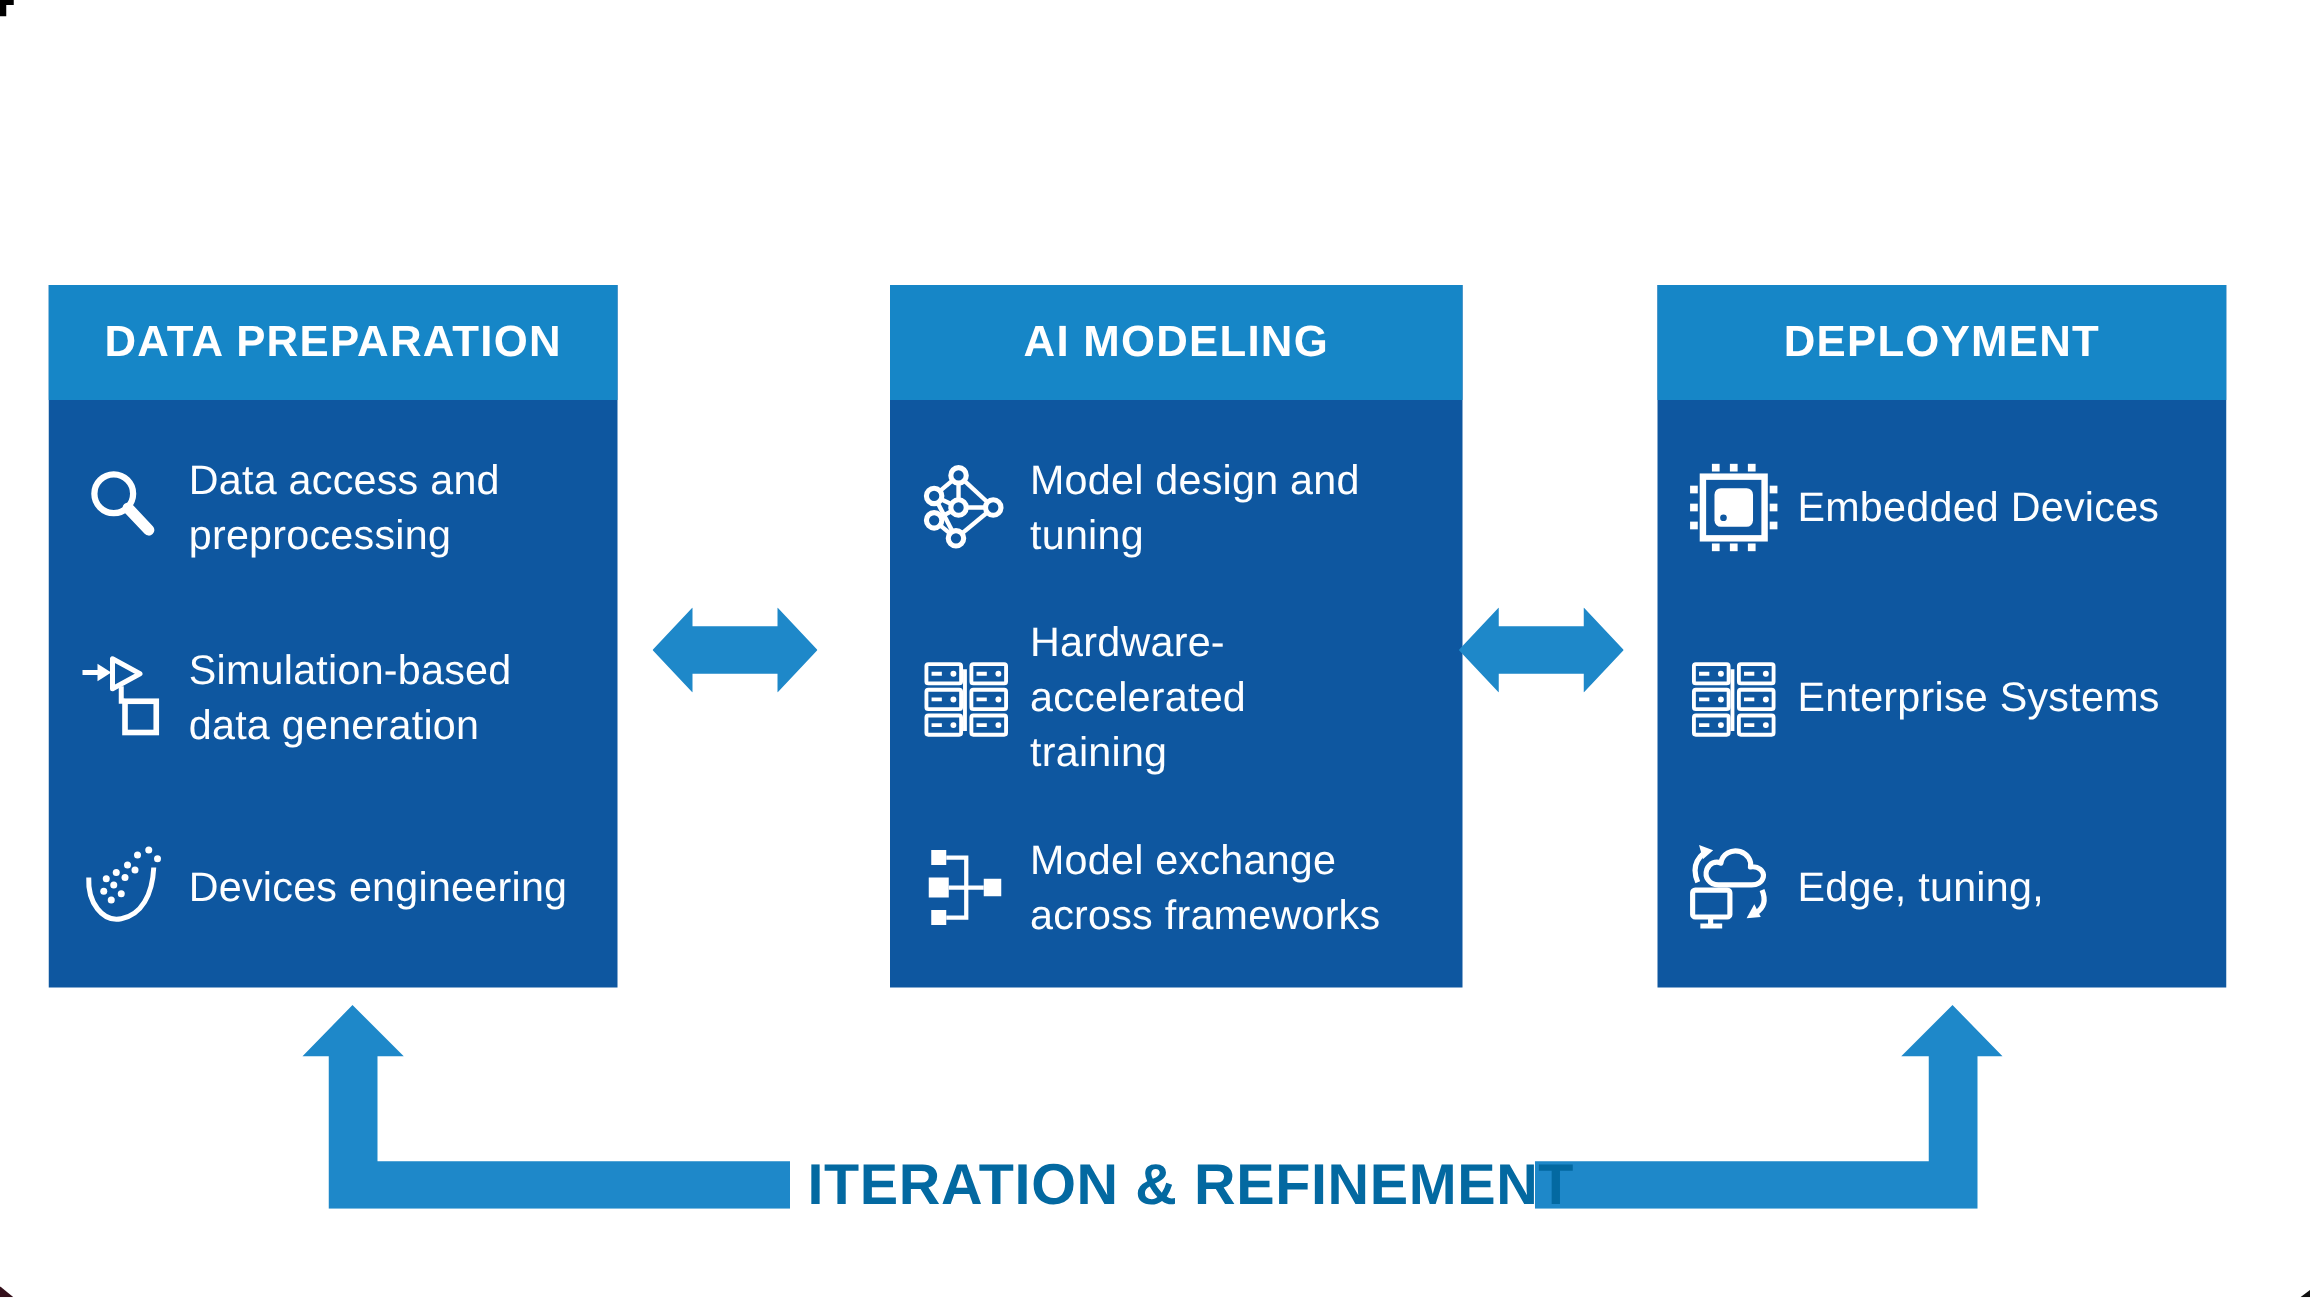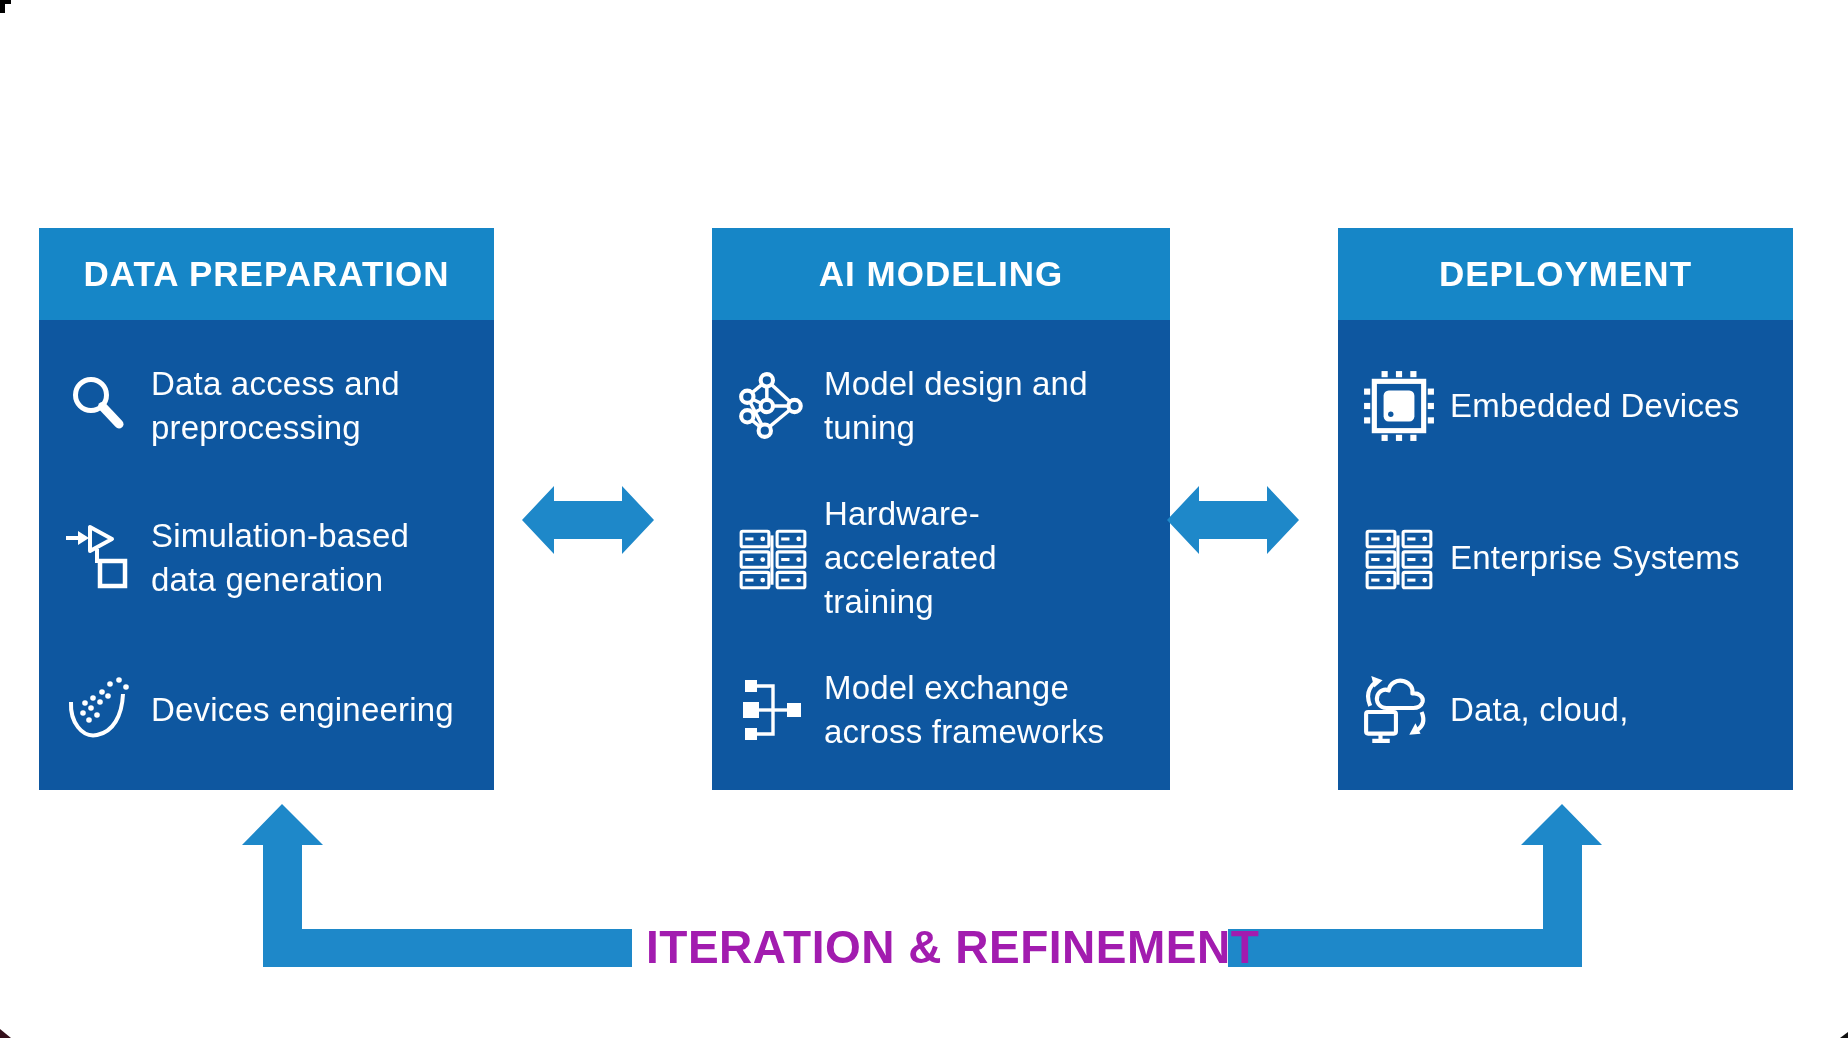--- a/index.html
+++ b/index.html
@@ -4,42 +4,42 @@
 <style>
   html,body{margin:0;padding:0;background:#ffffff;}
   .stage{
     position:relative;width:1848px;height:1038px;background:#ffffff;
     font-family:"Liberation Sans",sans-serif;overflow:hidden;
   }
   
   .panel{position:absolute;top:228px;width:455px;height:562px;background:#0e57a0;}
   .panel-1{left:39px;}
   .panel-2{left:712px;width:458px;}
-  .panel-3{left:1326px;margin-left:12px;}
+  .panel-3{left:1326px;}
   .panel-header{
     height:92px;background:#1686c7;color:#ffffff;font-weight:bold;font-size:35px;
     letter-spacing:1px;display:flex;align-items:center;justify-content:center;
   }
   .panel-body{padding:10px 14px 0 22px;display:flex;flex-direction:column;}
   .item{height:152px;display:flex;align-items:center;gap:12px;}
   .icon{width:78px;height:78px;flex:0 0 78px;display:flex;align-items:center;justify-content:center;}
   .icon svg{display:block;}
   .item-label{color:#fdfeff;font-size:33px;line-height:44px;letter-spacing:.2px;}
   .ln{display:block;}
   
   .harrow{position:absolute;top:486px;width:132px;height:68px;}
   .harrow-1{left:522px;}
   .harrow-2{left:1167px;}
   
   .loop{position:absolute;}
   .loop-left{left:224px;top:799px;}
   .loop-right{left:1228px;top:799px;}
   .loop-label{
     position:absolute;left:646px;top:921px;width:560px;text-align:center;
-    font-size:46px;font-weight:bold;color:#a21caf;line-height:52px;letter-spacing:.5px;
+    font-size:46px;font-weight:bold;color:#0369a1;line-height:52px;letter-spacing:.5px;
     white-space:nowrap;
   }
   
   .corner-tl{position:absolute;left:0;top:0;width:5px;height:13px;background:#000;}
   .corner-tl::after{content:"";position:absolute;left:0;top:0;width:11px;height:4px;background:#000;}
   .corner-bl{position:absolute;left:0;bottom:0;width:11px;height:9px;background:#35101b;
     clip-path:polygon(0 0,100% 100%,0 100%);}
   .corner-br{position:absolute;right:0;bottom:0;width:8px;height:6px;background:#101010;
     clip-path:polygon(100% 0,100% 100%,0 100%);}
 </style>
@@ -276,21 +276,21 @@
             <path d="M24,34 C17,34 13,28 15,22 C17,17 22,15 26,17 C27,10 34,6 41,8 C47,10 50,15 49,20 C55,19 60,23 59,28 C58,32 54,34 50,34 Z" fill="none" stroke="#fff" stroke-width="4" stroke-linejoin="round"></path>
             <rect x="4" y="38" width="29" height="21" rx="2" fill="none" stroke="#fff" stroke-width="4"></rect>
             <path d="M18,59 v5 M10,66 h17" stroke="#fff" stroke-width="4" fill="none"></path>
             <path d="M8,32 Q2,18 13,9" fill="none" stroke="#fff" stroke-width="4"></path>
             <polygon points="9,3 20,7 12,14" fill="#fff"></polygon>
             <path d="M58,38 Q63,50 53,56" fill="none" stroke="#fff" stroke-width="4"></path>
             <polygon points="57,59 46,60 52,49" fill="#fff"></polygon>
           </svg>
         </span>
         <span class="item-label">
-          <span class="ln">Data, cloud,</span>
+          <span class="ln">Edge, tuning,</span>
         </span>
       </div>
 
     </div>
   </div>
 
   <svg class="harrow harrow-1" viewBox="0 0 132 68">
     <polygon points="0,34 32,0 32,15 100,15 100,0 132,34 100,68 100,53 32,53 32,68" fill="#1e88c9"></polygon>
   </svg>
   <svg class="harrow harrow-2" viewBox="0 0 132 68">

